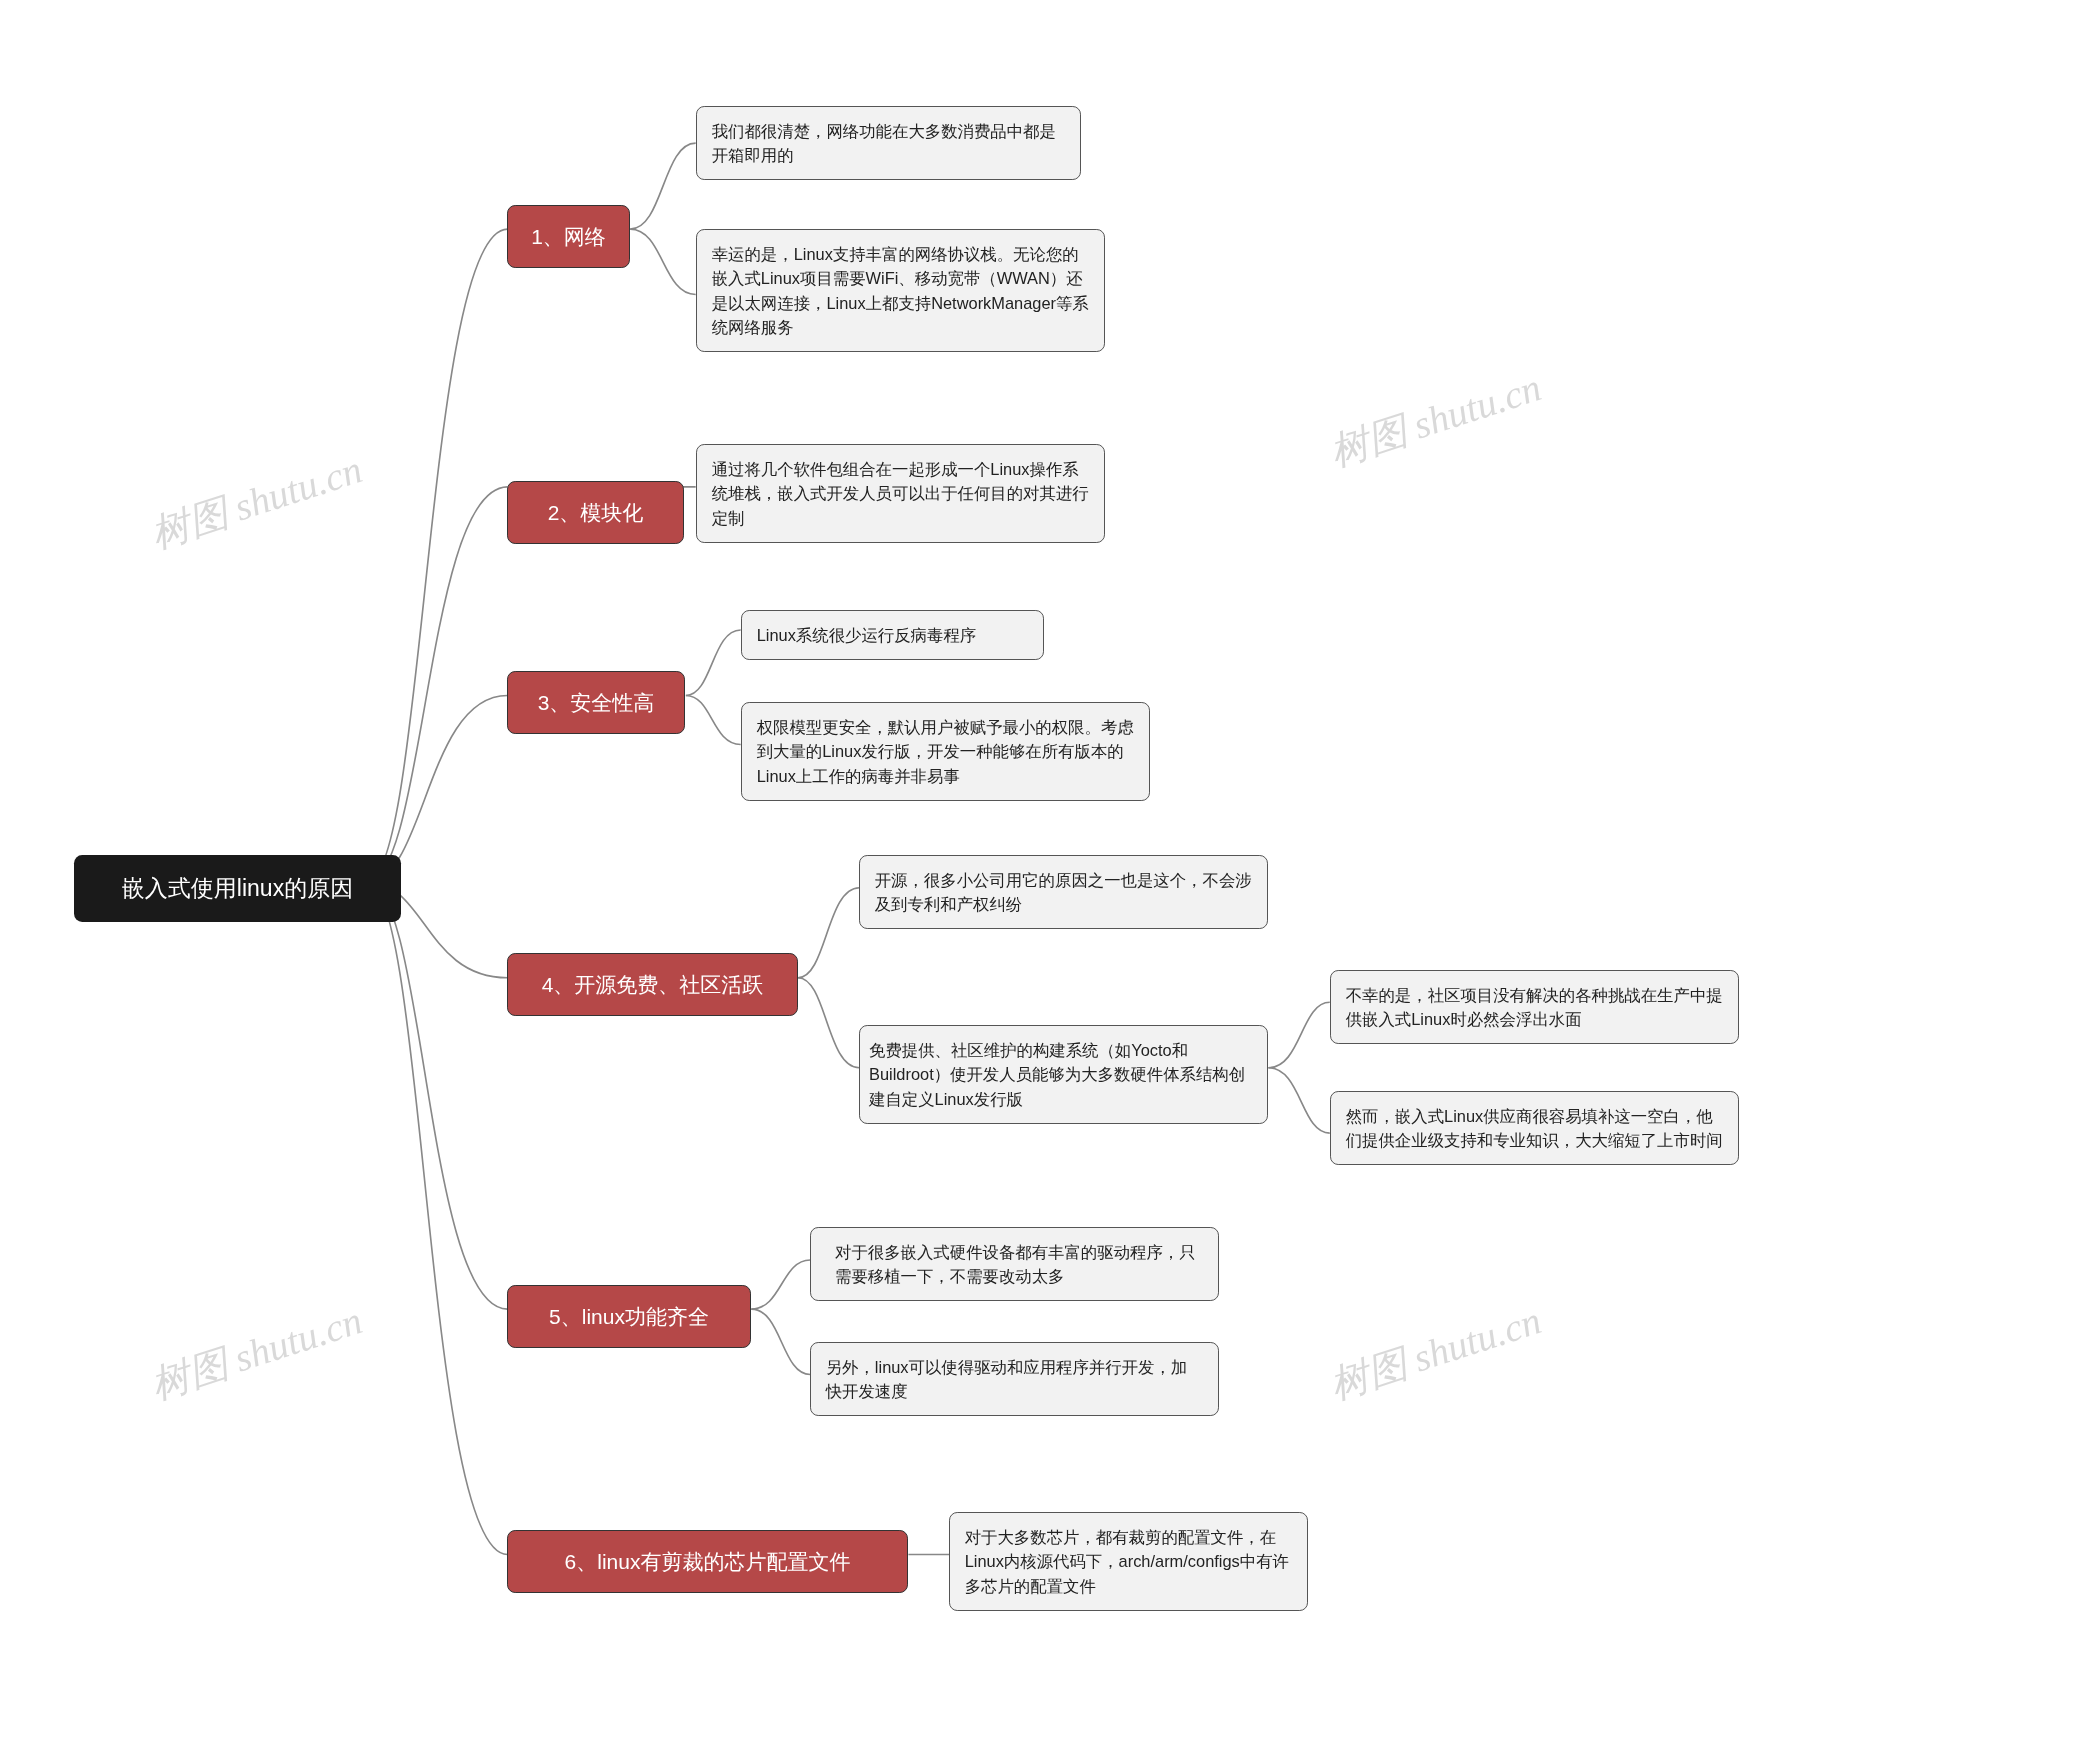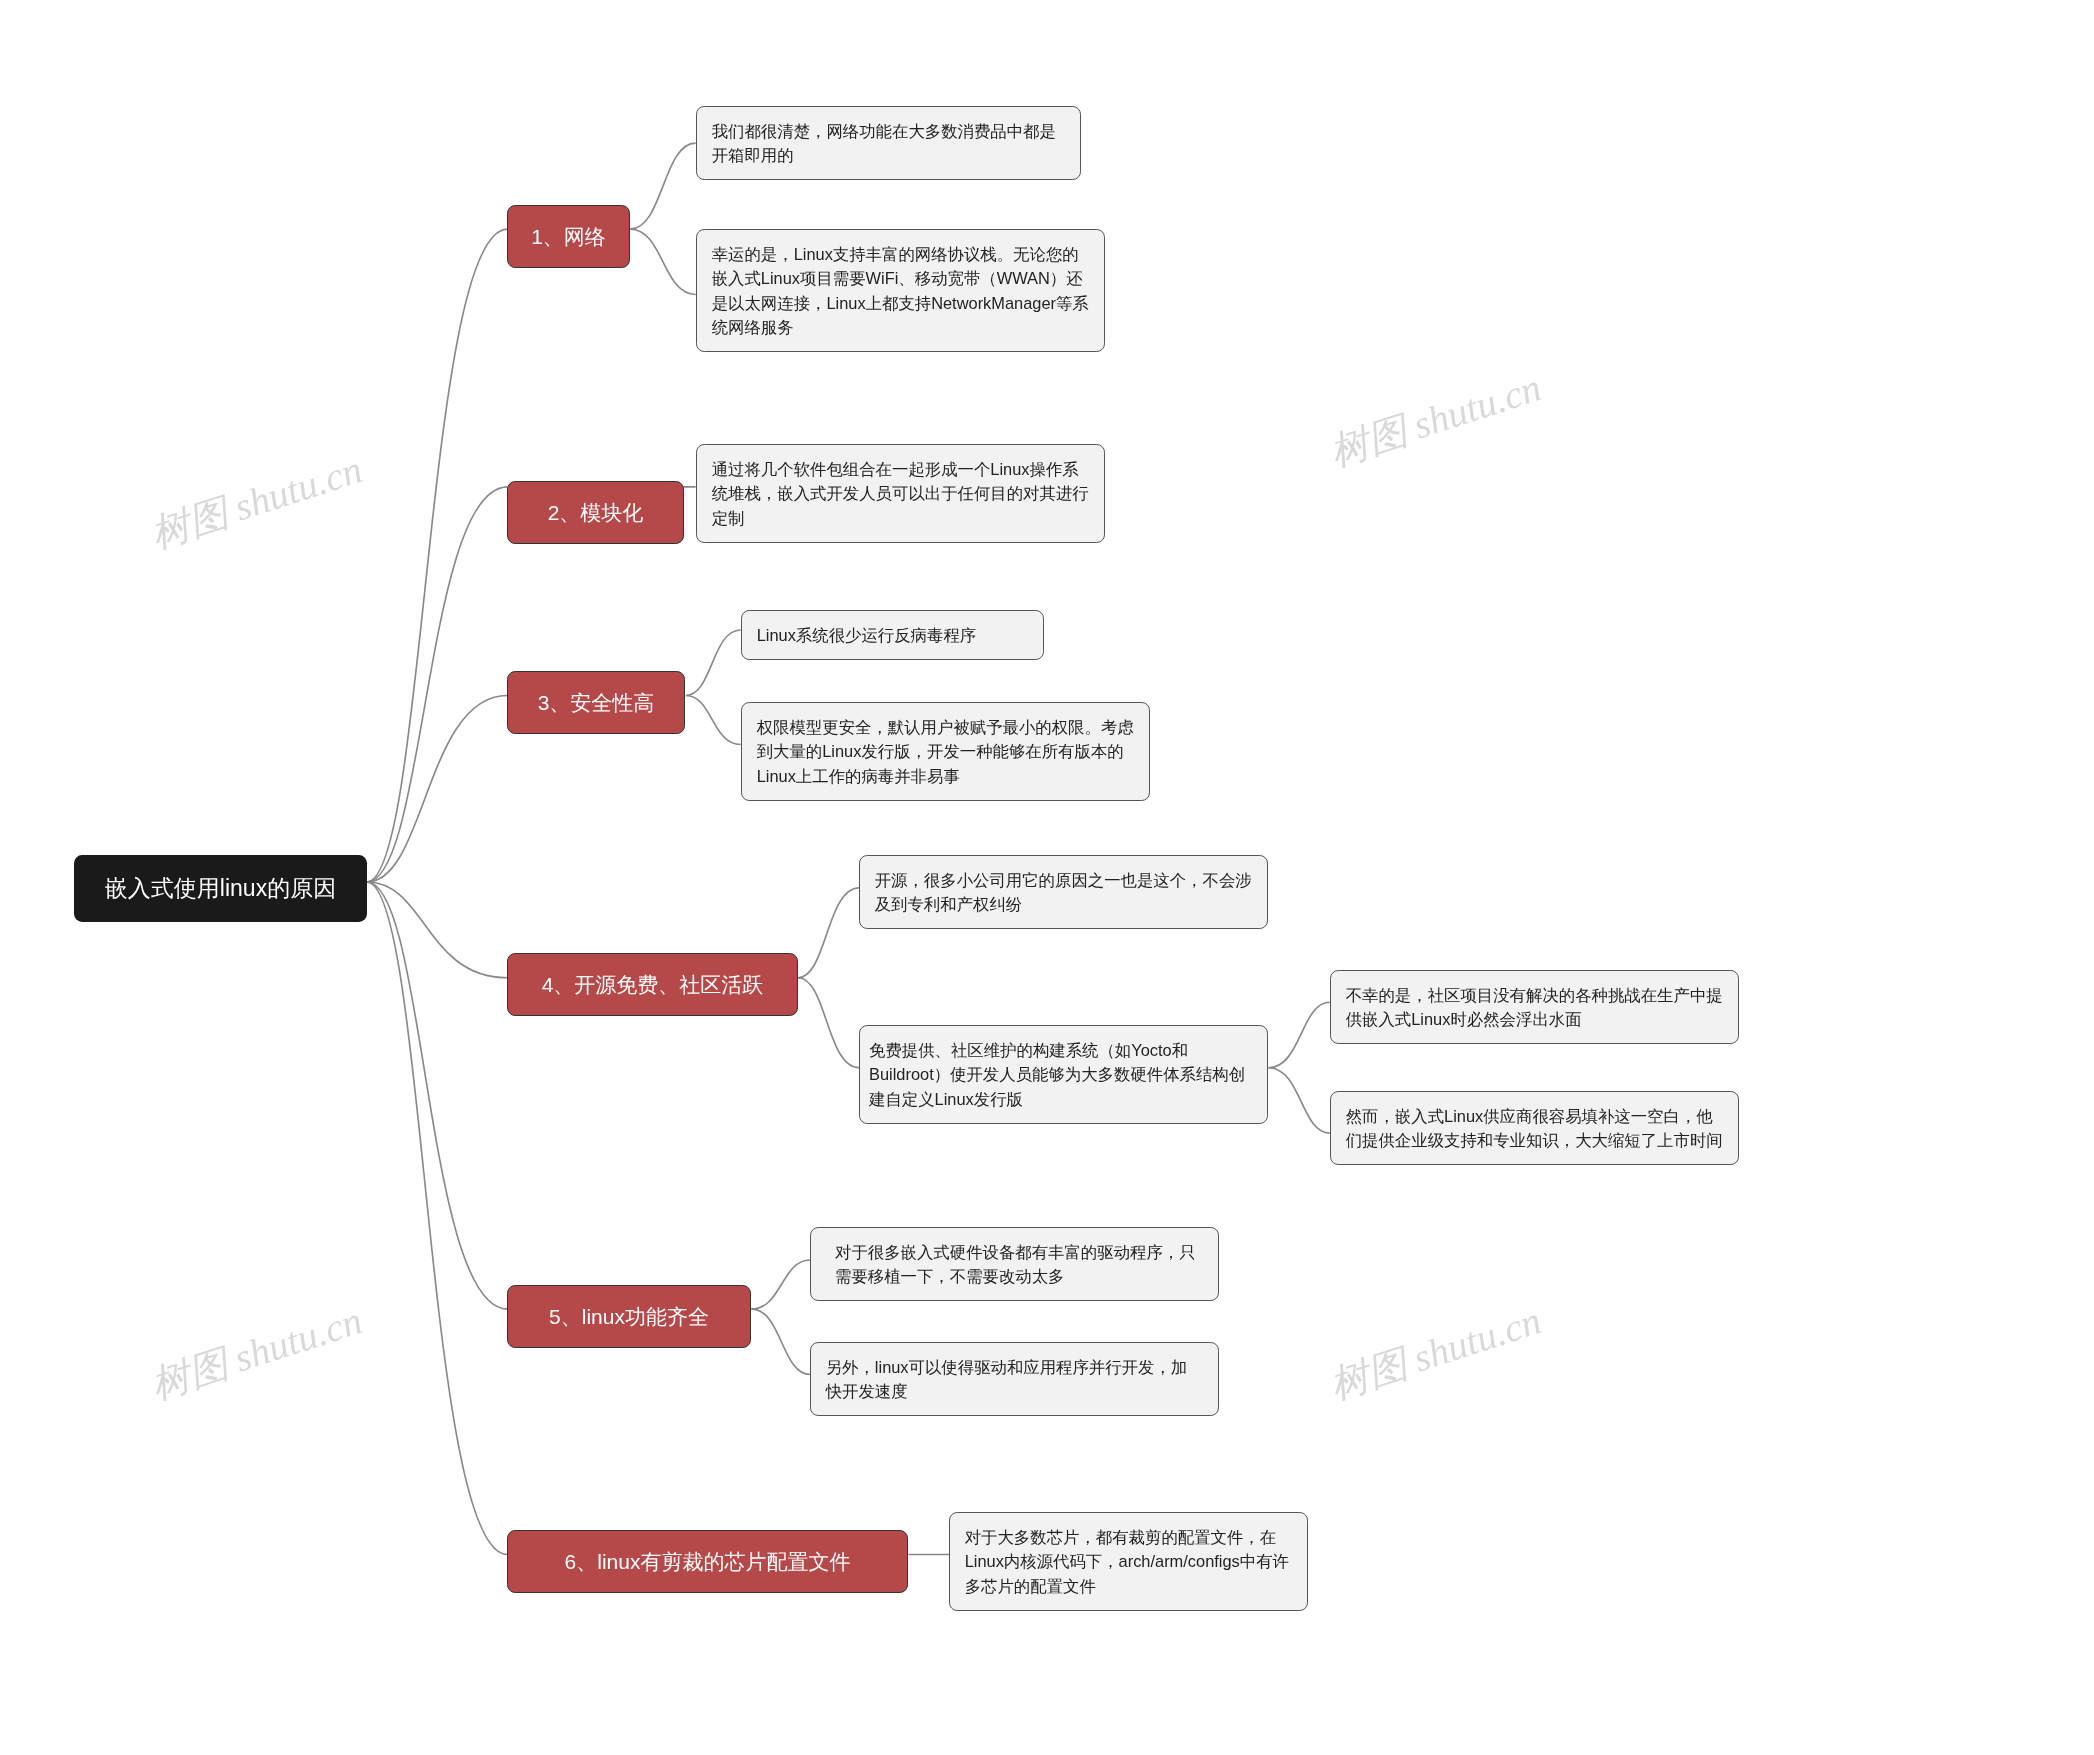--- a/index.html
+++ b/index.html
@@ -99,21 +99,21 @@
 
   <path d="M 1550 1305 C 1590 1305, 1590 1225, 1625 1225"></path>
   <path d="M 1550 1305 C 1590 1305, 1590 1385, 1625 1385"></path>
 
   <path d="M 918 1600 C 955 1600, 955 1540, 990 1540"></path>
   <path d="M 918 1600 C 955 1600, 955 1680, 990 1680"></path>
 
   <path d="M 1110 1900 C 1135 1900, 1135 1900, 1160 1900"></path>
 </svg>
 
-<div class="node root" style="left:74px; top:855px; width:293px;">嵌入式使用linux的原因</div>
+<div class="node root" style="left:74px; top:855px; width:327px;">嵌入式使用linux的原因</div>
 
 <div class="node branch" style="left:507px; top:205px; width:123px;">1、网络</div>
 <div class="node leaf" style="left:696px; top:106px; width:385px;">我们都很清楚，网络功能在大多数消费品中都是开箱即用的</div>
 <div class="node leaf" style="left:696px; top:229px; width:409px;">幸运的是，Linux支持丰富的网络协议栈。无论您的嵌入式Linux项目需要WiFi、移动宽带（WWAN）还是以太网连接，Linux上都支持NetworkManager等系统网络服务</div>
 
 <div class="node branch" style="left:507px; top:462px; width:177px;margin-top:19px;">2、模块化</div>
 <div class="node leaf" style="left:696px; top:444px; width:409px;">通过将几个软件包组合在一起形成一个Linux操作系统堆栈，嵌入式开发人员可以出于任何目的对其进行定制</div>
 
 <div class="node branch" style="left:507px; top:671px; width:178px;">3、安全性高</div>
 <div class="node leaf" style="left:741px; top:610px; width:303px;">Linux系统很少运行反病毒程序</div>

